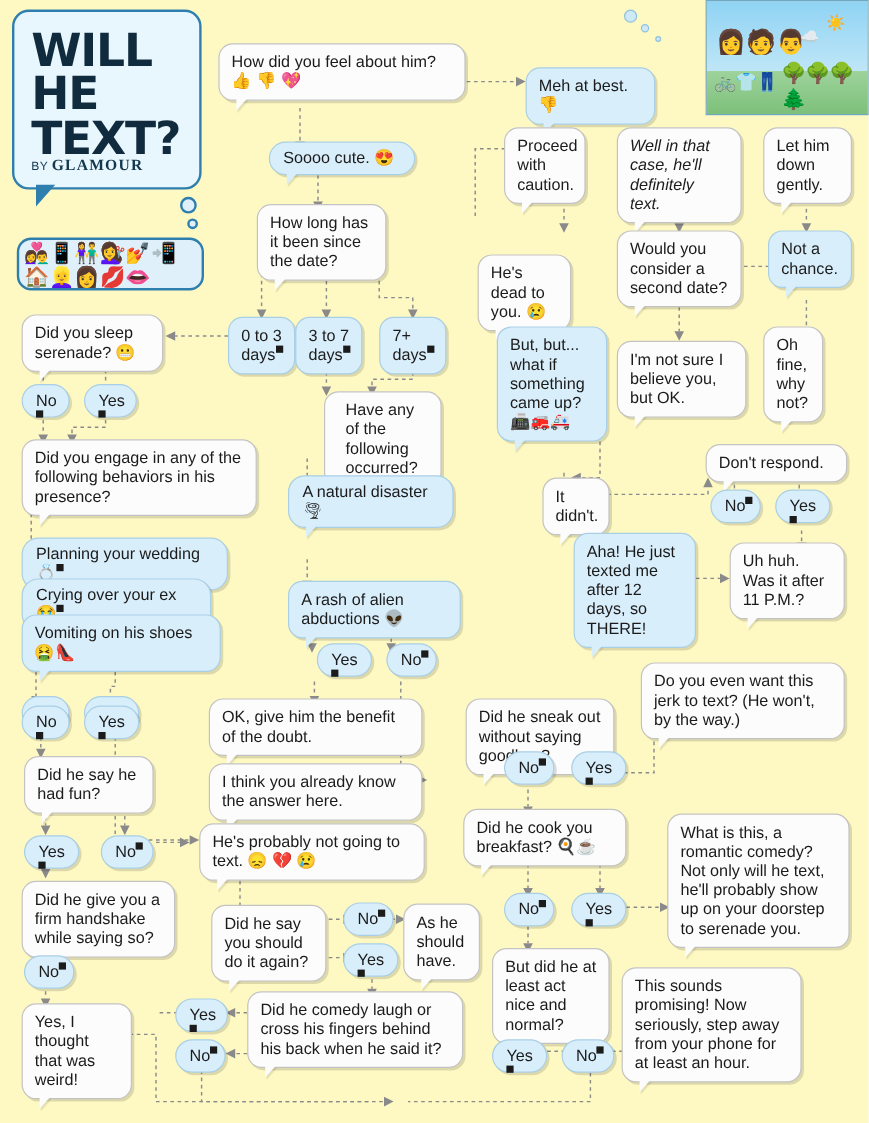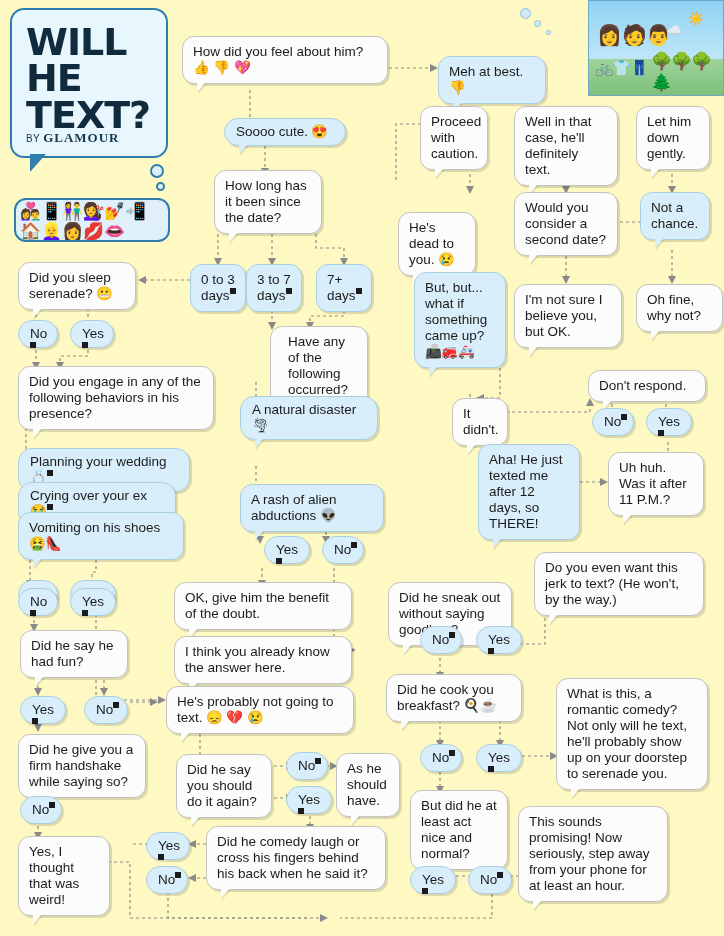--- a/index.html
+++ b/index.html
@@ -412,26 +412,26 @@
   <div class="node white tail-bl" style="left:270px; top:326px; width:98px;padding-left:17px;">Have any of the following occurred?</div>
   <div class="node blue pill tail-bl" style="left:240px; top:396px; width:138px;">A natural disaster 🌪</div>
   <div class="node blue tail-bl" style="left:240px; top:484px; width:144px;">A rash of alien abductions 👽</div>
   <div class="node blue pill" style="left:264px; top:536px; width:46px;">Yes</div>
   <div class="node blue pill" style="left:322px; top:536px; width:42px;">No</div>
 
   <div class="node white tail-bl" style="left:398px; top:212px; width:78px;">He's dead to you. 😢</div>
   <div class="node blue tail-bl" style="left:414px; top:272px; width:92px;">But, but... what if something came up? 📠🚒🚑</div>
 
   <div class="node white tail-bl" style="left:420px; top:106px; width:68px;">Proceed with caution.</div>
-  <div class="node white tail-bl" style="left:514px; top:106px; width:104px;">Well in that case, he'll definitely text.</div>
+  <div class="node white tail-bl" style="left:514px; top:106px; width:104px;font-style:italic;">Well in that case, he'll definitely text.</div>
   <div class="node white tail-bl" style="left:636px; top:106px; width:74px;">Let him down gently.</div>
   <div class="node white tail-bl" style="left:514px; top:192px; width:104px;">Would you consider a second date?</div>
   <div class="node blue tail-bl" style="left:640px; top:192px; width:70px;">Not a chance.</div>
   <div class="node white tail-bl" style="left:514px; top:284px; width:108px;">I'm not sure I believe you, but OK.</div>
-  <div class="node white tail-bl" style="left:636px; top:284px; width:87px;">Oh fine, why not?</div>
+  <div class="node white tail-bl" style="left:636px; top:272px; width:50px;">Oh fine, why not?</div>
 
   <div class="node white tail-bl" style="left:452px; top:398px; width:56px;">It didn't.</div>
   <div class="node white tail-bl" style="left:588px; top:370px; width:118px;">Don't respond.</div>
   <div class="node blue pill" style="left:592px; top:408px; width:42px;">No</div>
   <div class="node blue pill" style="left:646px; top:408px; width:46px;">Yes</div>
 
   <div class="node blue tail-bl" style="left:478px; top:444px; width:102px;">Aha! He just texted me after 12 days, so THERE!</div>
   <div class="node white tail-bl" style="left:608px; top:452px; width:96px;">Uh huh. Was it after 11 P.M.?</div>
 
   <div class="node white tail-bl" style="left:174px; top:582px; width:178px;">OK, give him the benefit of the doubt.</div>

